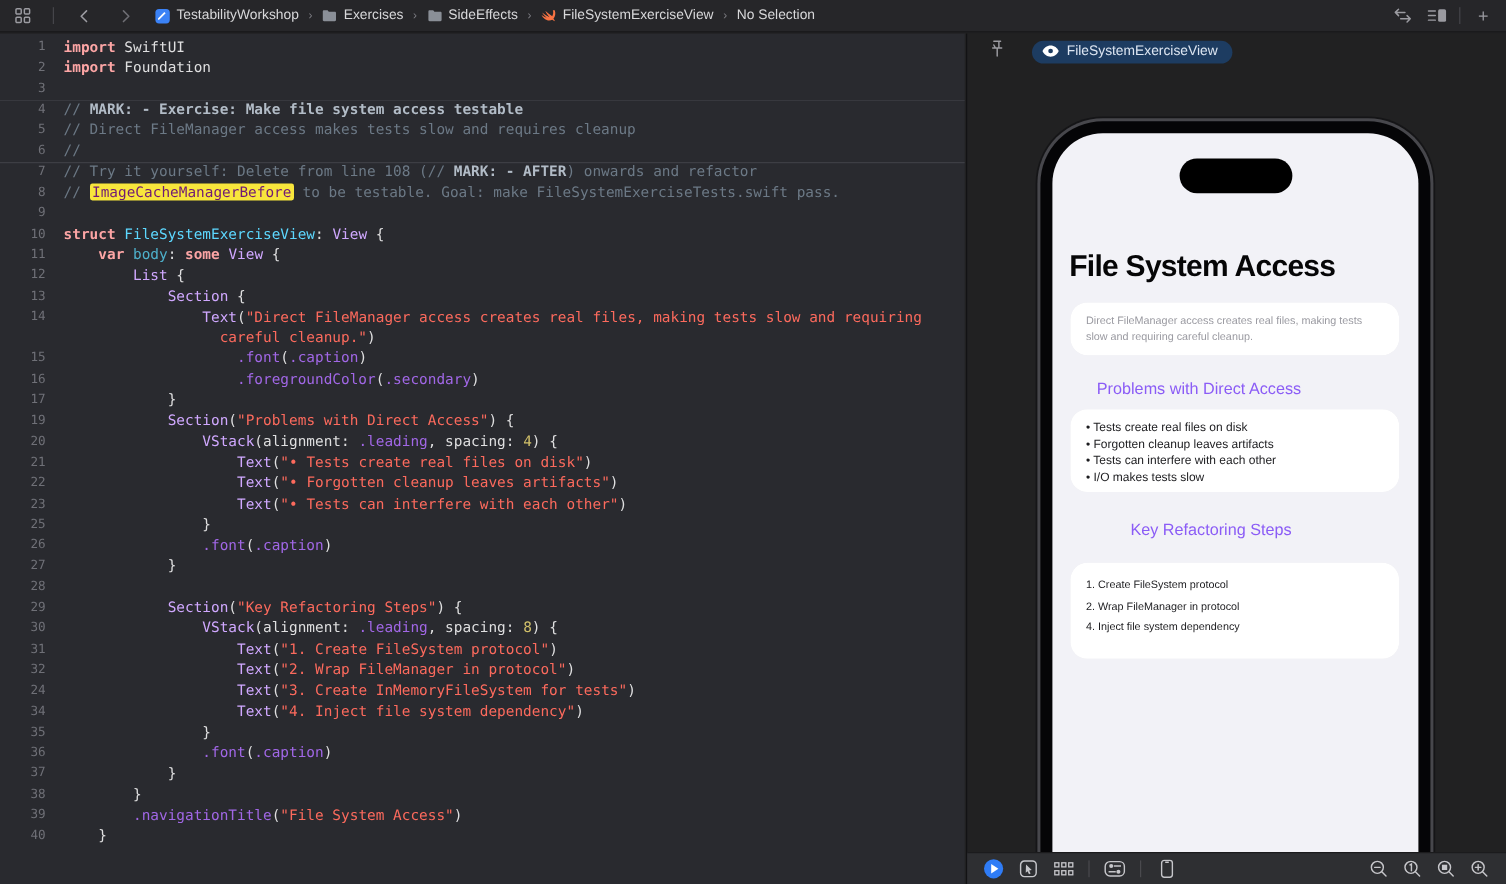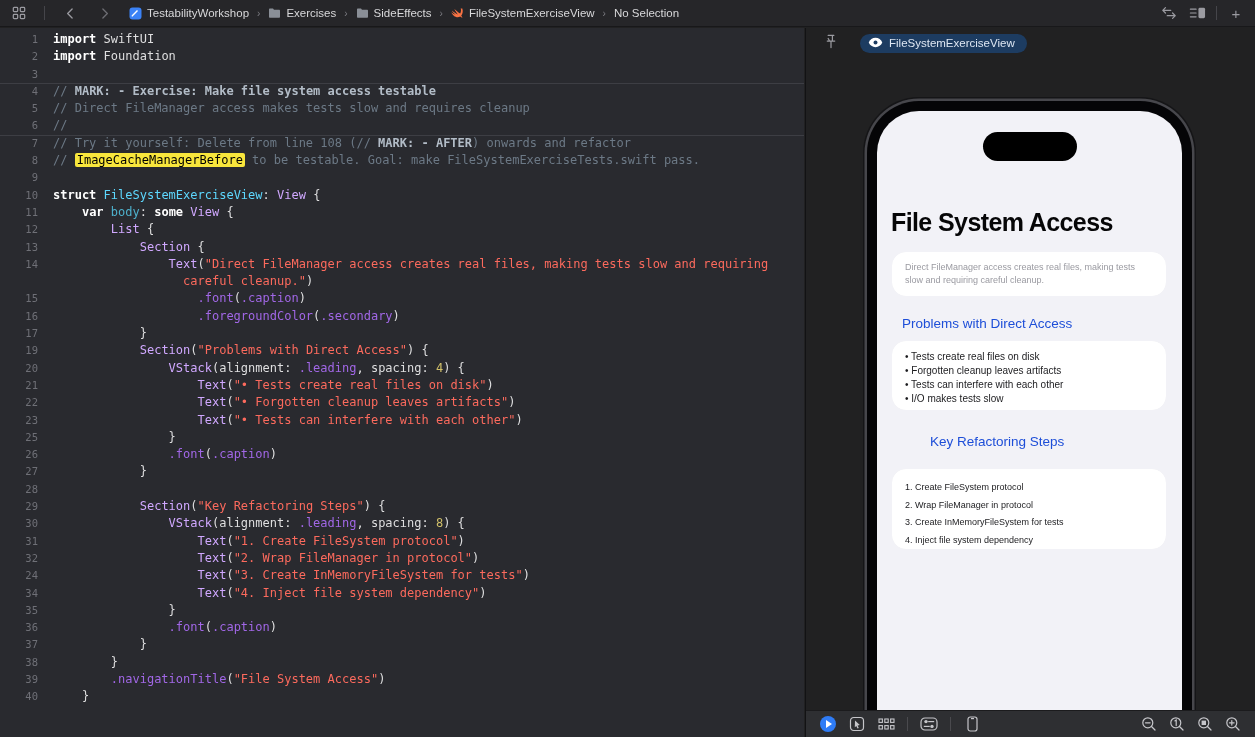--- a/index.html
+++ b/index.html
@@ -20,31 +20,31 @@
   .topbar .right{margin-left:auto;display:flex;align-items:center;gap:10px;}
 
   
   .editor{position:absolute;left:0;top:28px;width:804px;height:709px;
           background:#292a2f;overflow:hidden;padding-top:3px;box-sizing:border-box;
           font-family:"DejaVu Sans Mono",monospace;font-size:12px;}
   .crow{display:flex;height:17.3px;line-height:17.3px;}
   .crow.sep{box-shadow:inset 0 1px 0 #3d3e44;}
   .gutter{flex:none;width:38px;text-align:right;padding-right:10px;color:#6f7077;font-size:10.5px;}
   .codeln{flex:1;white-space:pre;padding-left:5px;overflow:hidden;}
-  .tk-kw{color:#ffffff;font-weight:bold;}
+  .tk-kw{color:#fca5a5;font-weight:bold;}
   .tk-ty{color:#d0a8ff;}
   .tk-de{color:#5dd8ff;}
   .tk-pr{color:#4eb1cc;}
   .tk-me{color:#a167e6;}
   .tk-st{color:#fc6a5d;}
   .tk-nu{color:#d0bf69;}
   .tk-cm{color:#6c7986;}
   .tk-cb{color:#b2bcc7;font-weight:bold;}
   .tk-pl{color:#dfdfe0;}
-  .tk-hl{background:#f8e63c;color:#000000;border-radius:2px;padding:0 2px;}
+  .tk-hl{background:#f8e63c;color:#701a75;border-radius:2px;padding:0 2px;}
 
   
   .preview{position:absolute;left:805px;top:28px;width:450px;height:709px;
            background:#212122;border-left:1px solid #121214;box-sizing:border-box;}
   .pv-header{position:absolute;left:0;top:0;right:0;height:30px;display:flex;align-items:center;
              padding:0 0 0 18px;gap:22px;}
   .pin{color:#9b9ba1;}
   .pv-tab{display:inline-flex;align-items:center;gap:6px;background:#1d3c61;border-radius:999px;
           padding:3px 12px 4px 8px;color:#dde6f2;font-size:11.5px;cursor:default;}
   .pv-canvas{position:absolute;left:0;top:31px;right:0;bottom:27px;overflow:hidden;}
@@ -56,21 +56,21 @@
   .side-btn{position:absolute;width:4px;background:#3c3c40;border-radius:2px;}
   .screen{position:absolute;left:10px;top:10px;right:10px;bottom:10px;background:#f2f2f7;
           border-radius:42px;overflow:hidden;}
   .island{position:absolute;left:50%;transform:translateX(-50%);top:21px;width:94px;height:29px;
           background:#000;border-radius:15px;}
   .nav-title{position:absolute;left:14px;top:97px;font-size:25px;font-weight:bold;color:#060607;
              letter-spacing:-0.6px;}
   .card{position:absolute;left:15px;width:274px;background:#fff;border-radius:14px;box-sizing:border-box;
         box-shadow:0 0 0.5px rgba(0,0,0,0.06);}
   .card.caption{top:141px;padding:9px 13px;color:#9a9aa1;font-size:9px;line-height:13px;}
-  .sec-header{position:absolute;left:25px;color:#1d4ed8;font-size:13.5px;}
+  .sec-header{position:absolute;left:37px;color:#8b5cf6;font-size:13.5px;}
   .sec-header.h1{top:205px;}
   .sec-header.h2{top:323px;margin-left:28px;}
   .card.bullets{top:230px;height:69px;padding:9px 13px;}
   .card.bullets .li{font-size:10px;color:#1c1c1f;line-height:14px;white-space:nowrap;}
   .card.steps{top:358px;height:80px;padding:10px 13px;}
   .card.steps .li{font-size:9px;color:#1c1c1f;line-height:17.5px;white-space:nowrap;}
 
   
   .pv-toolbar{position:absolute;left:0;right:0;bottom:0;height:27px;background:#2e2f32;
               border-top:1px solid #1b1b1d;display:flex;align-items:center;
@@ -353,21 +353,20 @@
             <div class="card bullets">
                 <div class="li">• Tests create real files on disk</div>
                 <div class="li">• Forgotten cleanup leaves artifacts</div>
                 <div class="li">• Tests can interfere with each other</div>
                 <div class="li">• I/O makes tests slow</div>
               </div>
             <div class="sec-header h2">Key Refactoring Steps</div>
             <div class="card steps">
                 <div class="li">1. Create FileSystem protocol</div>
                 <div class="li">2. Wrap FileManager in protocol</div>
-                <div class="li">3. Create InMemoryFileSystem for tests</div>
                 <div class="li">4. Inject file system dependency</div>
               </div>
           </div>
         </div>
       </div>
     </div>
 
     <div class="pv-toolbar">
       <span class="btn">
         <span class="play">

